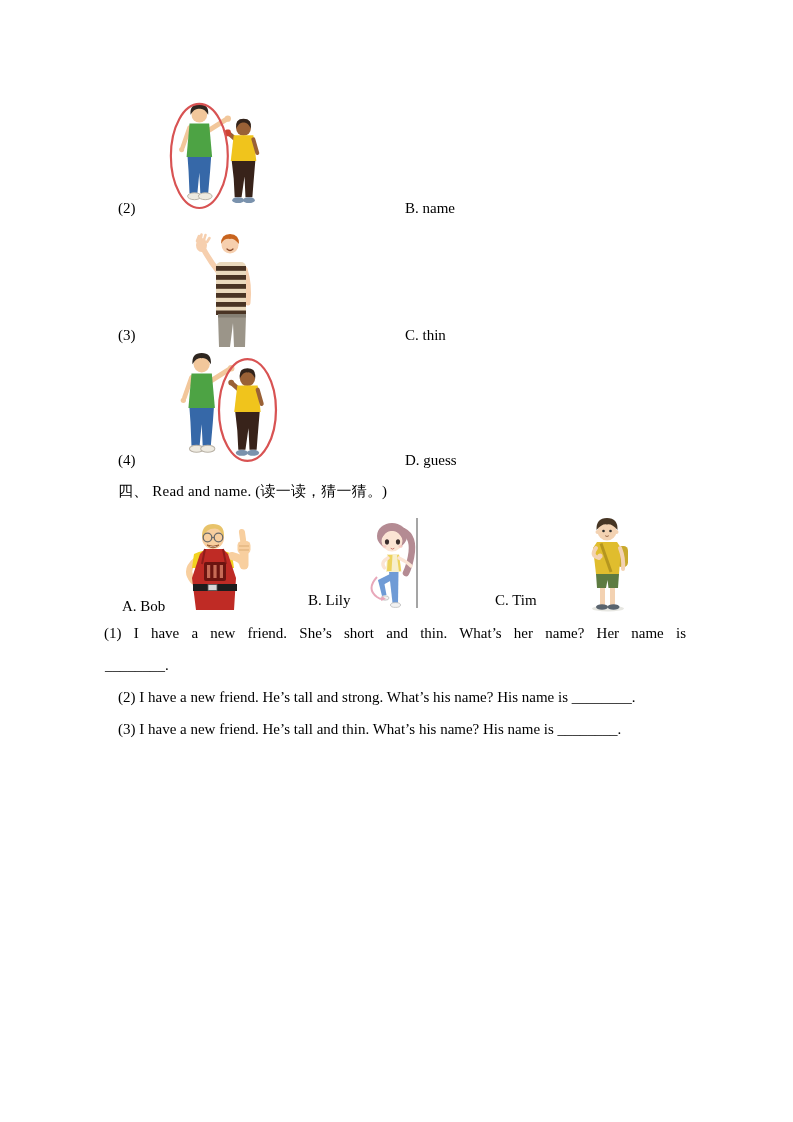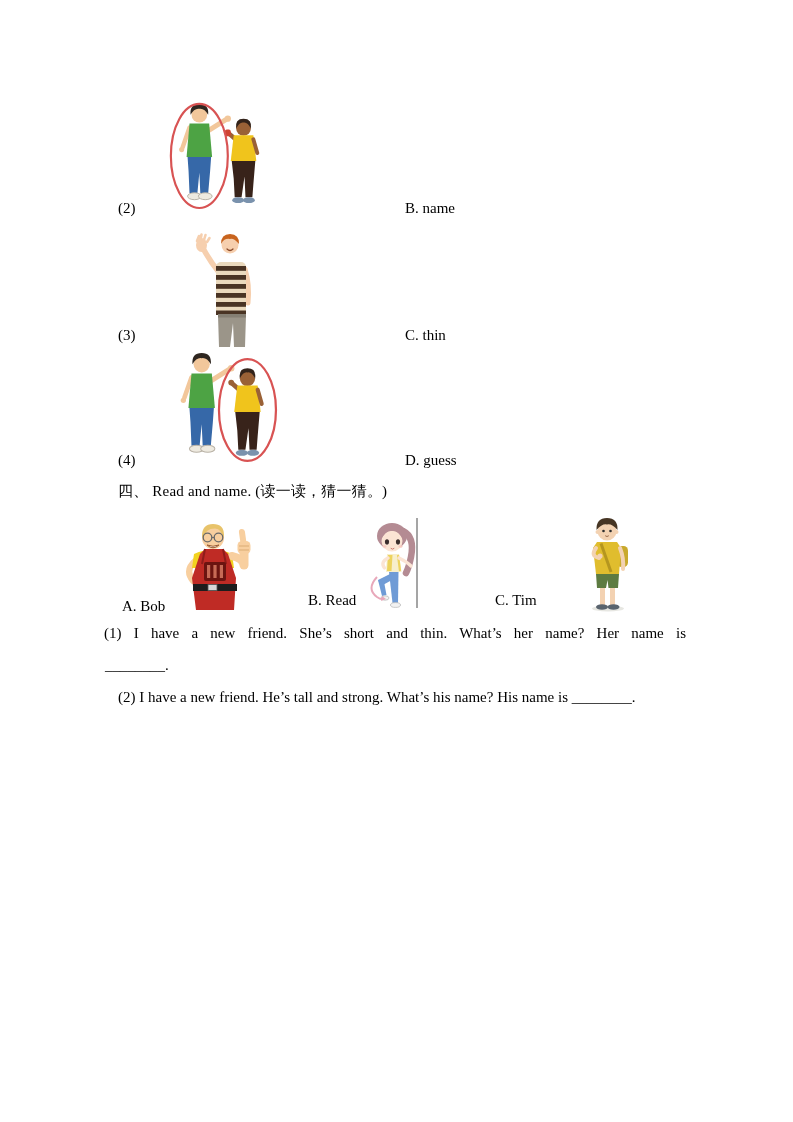--- a/index.html
+++ b/index.html
@@ -185,20 +185,21 @@
       <path d="M43,32 Q47,42 46,53" stroke="#f3d2b2" stroke-width="4" stroke-linecap="round" fill="none"></path>
       <path d="M19,58 L42,58 L41,72 L31.5,72 L30.5,64 L29,72 L20,72 Z" fill="#5d7b41"></path>
       <rect x="23" y="72" width="5" height="18" fill="#f3d2b2"></rect>
       <rect x="33" y="72" width="5" height="18" fill="#f3d2b2"></rect>
       <ellipse cx="25" cy="91" rx="6" ry="2.8" fill="#5a646e"></ellipse>
       <ellipse cx="36.5" cy="91" rx="6" ry="2.8" fill="#5a646e"></ellipse>
     </svg>
   </div>
 
   <span class="abs choice-label" style="left:122px; top:590px;margin-top:6px;">A. Bob</span>
-  <span class="abs choice-label" style="left:308px; top:590px;">B. Read</span>
+  <span class="abs choice-label" style="left:308px; top:590px;">B. Lily</span>
   <span class="abs choice-label" style="left:495px; top:590px;">C. Tim</span>
 
   <div class="abs q-line1" style="left:104px; top:623px;">(1) I have a new friend. She’s short and thin. What’s her name? Her name is</div>
   <div class="abs" style="left:105px; top:655px;">________.</div>
   <div class="abs q-single" style="left:118px; top:687px;">(2) I have a new friend. He’s tall and strong. What’s his name? His name is ________.</div>
+  <div class="abs q-single" style="left:118px; top:719px;">(3) I have a new friend. He’s tall and thin. What’s his name? His name is ________.</div>
 
 </div>
 
 </body></html>

